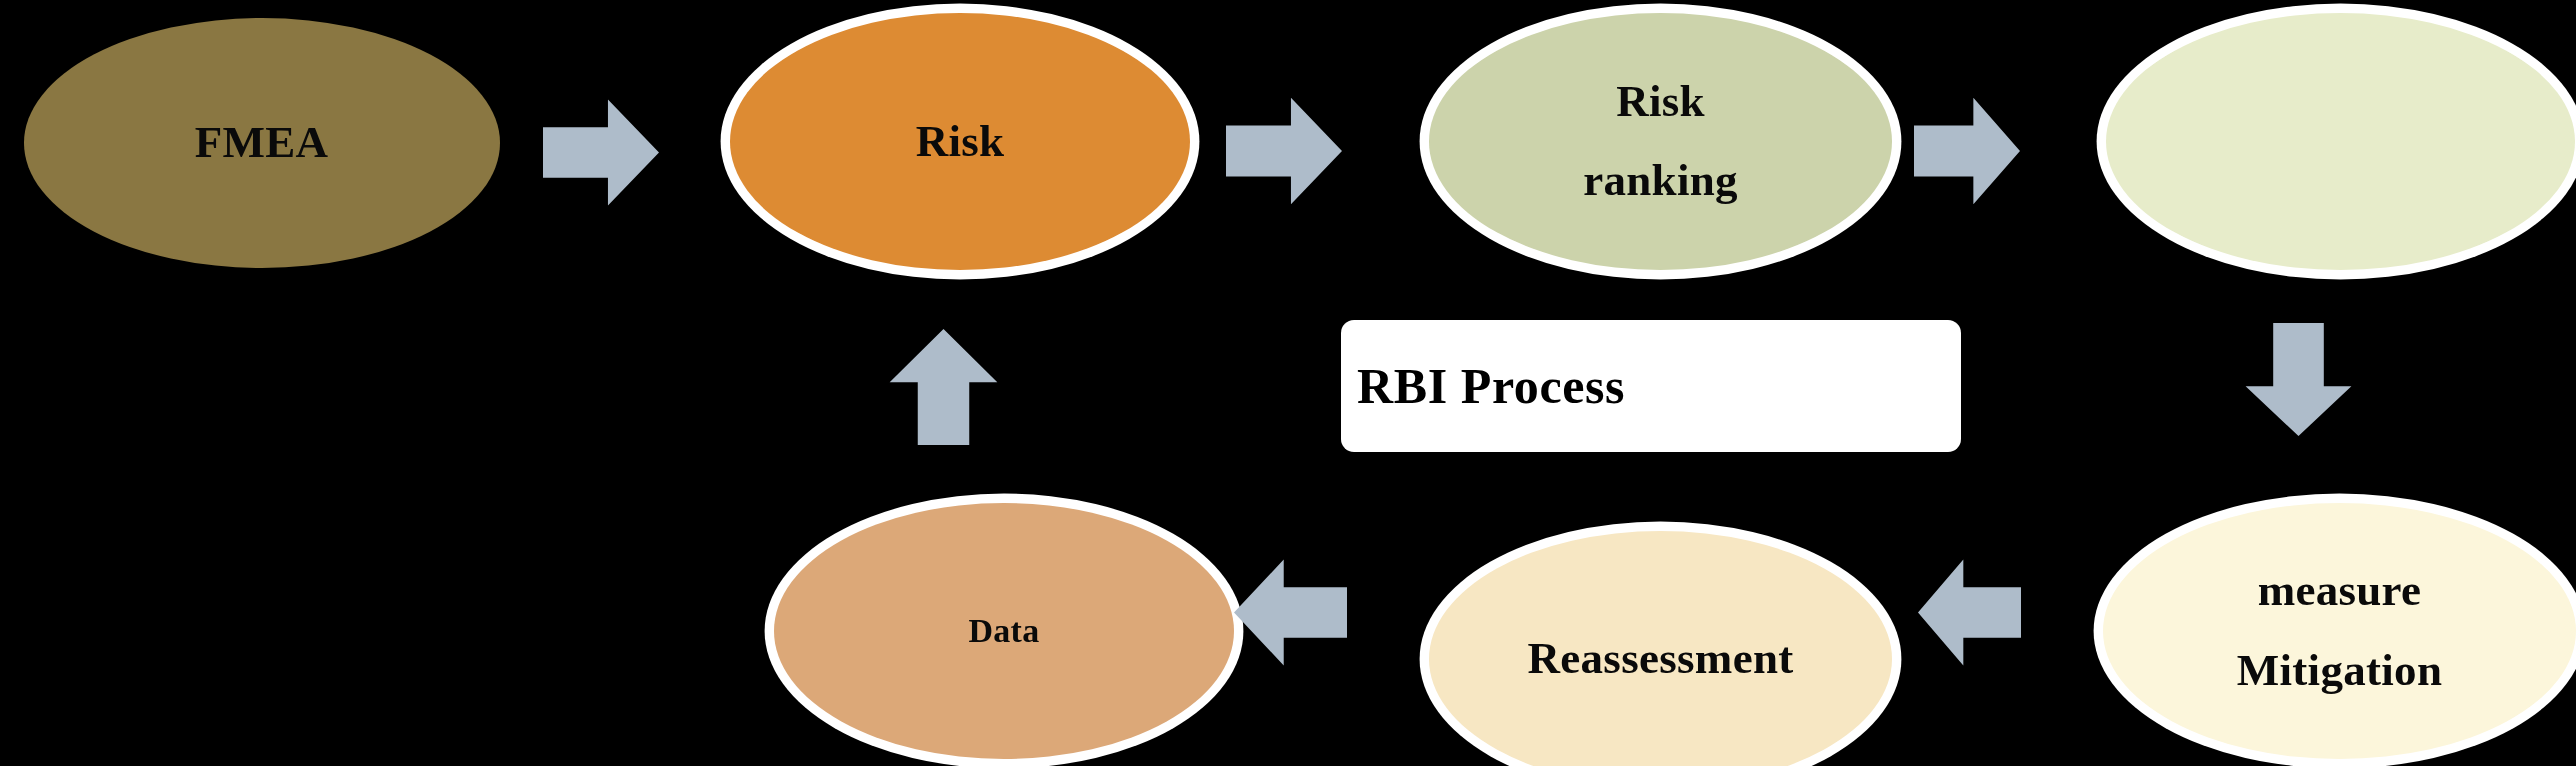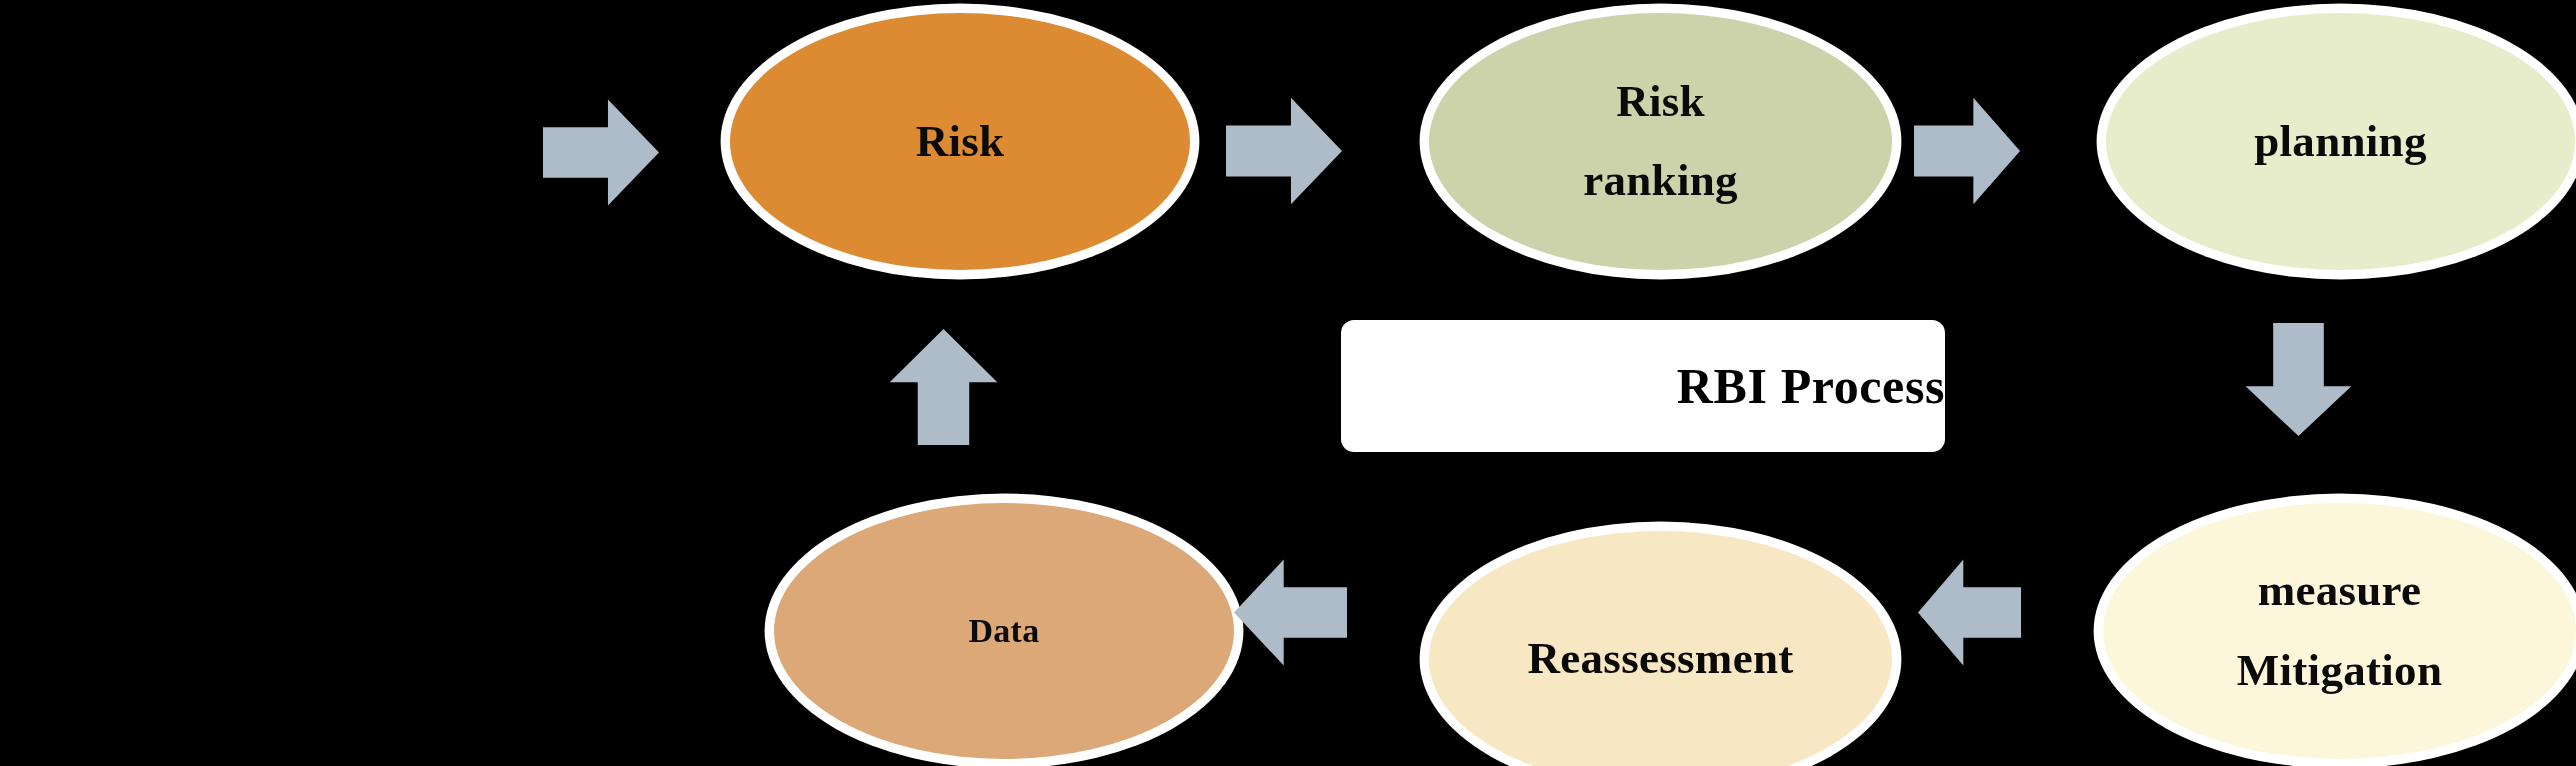--- a/index.html
+++ b/index.html
@@ -49,25 +49,26 @@
   #rbi-process-label {
     position: absolute;
     left: 1341px;
     top: 320px;
     width: 604px;
     height: 132px;
     background: #ffffff;
     border-radius: 13px;
     display: flex;
     align-items: center;
-    justify-content: flex-end;
+    justify-content: flex-start;
     color: #000000;
     font-weight: bold;
     font-size: 50px;
     letter-spacing: 0.6px;
+    padding-left: 16px;
   }
 
   
   .arrow {
     position: absolute;
     display: block;
   }
   .arrow svg { display: block; width: 100%; height: 100%; }
 
   #arrow-fmea-to-risk-assessment   { left: 543px;  top: 95px; width: 116px; height: 115px; }
@@ -76,32 +77,34 @@
   #arrow-inspection-to-mitigation  { left: 2241px; top: 323px; width: 115px; height: 113px; }
   #arrow-mitigation-to-reassessment{ left: 1918px; top: 555px; width: 103px; height: 115px; }
   #arrow-reassessment-to-data      { left: 1234px; top: 555px; width: 113px; height: 115px; }
   #arrow-data-to-risk-assessment   { left: 885px; top: 329px; width: 117px; height: 116px; }
 </style>
 </head>
 <body>
 
 <div id="canvas">
 
+  <div class="node" id="node-fmea" style="background:#8a7742;">
+    <span class="ln">FMEA</span>
+  </div>
 
   <div class="node two-line" id="node-risk-assessment" style="background:#dd8b33;">
     <span class="ln">Risk</span>
   </div>
 
   <div class="node two-line" id="node-risk-ranking" style="background:#ccd3ab;">
     <span class="ln">Risk</span>
     <span class="ln">ranking</span>
   </div>
 
   <div class="node two-line" id="node-inspection-planning" style="background:#e7ecca;">
-    <span class="ln">planning</span>
   </div>
 
   <div class="node two-line" id="node-data-collection" style="background:#dca878;">
     <span class="ln">Data</span>
   </div>
 
   <div class="node" id="node-reassessment" style="background:#f7e7c3;">
     <span class="ln">Reassessment</span>
   </div>
 

